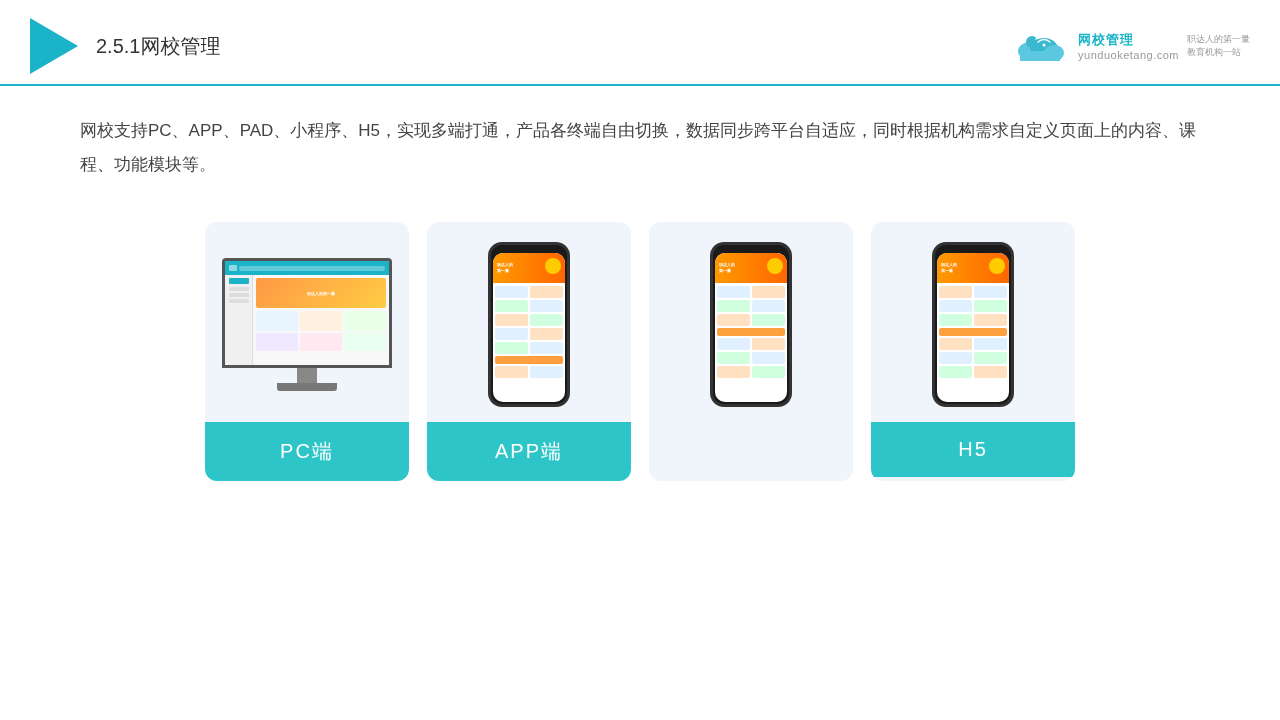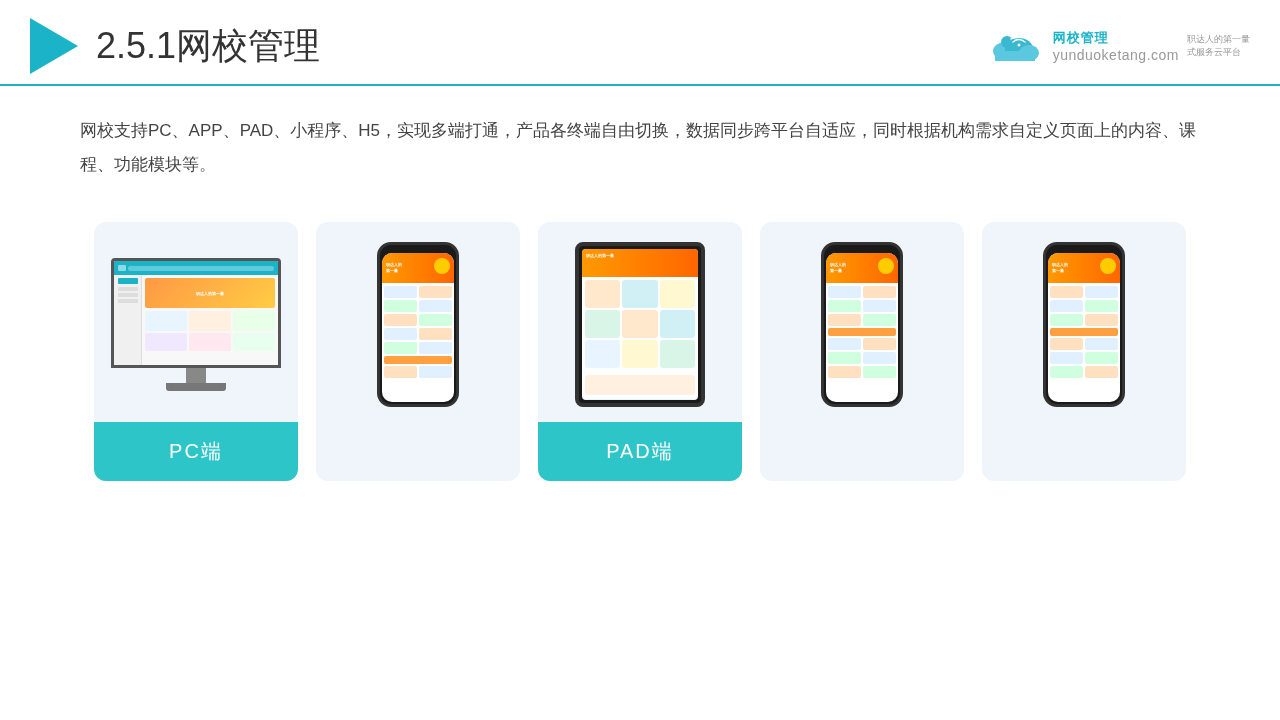--- a/index.html
+++ b/index.html
@@ -29,21 +29,21 @@
 
     .logo-triangle {
       width: 0;
       height: 0;
       border-top: 28px solid transparent;
       border-bottom: 28px solid transparent;
       border-left: 48px solid #1ab3c8;
     }
 
     .page-title {
-      font-size: 36px;
+      font-size: 20px;
       font-weight: bold;
       color: #333;
     }
 
     .page-title span {
       color: #333;
       font-weight: normal;
     }
 
     .brand-cloud {
@@ -58,21 +58,21 @@
     }
 
     .brand-text-main {
       font-size: 13px;
       color: #1ab3c8;
       font-weight: bold;
       letter-spacing: 1px;
     }
 
     .brand-text-sub {
-      font-size: 14px;
+      font-size: 11px;
       color: #999;
       letter-spacing: 0.5px;
     }
 
     .brand-right {
       display: flex;
       flex-direction: row;
       align-items: center;
       gap: 8px;
     }
@@ -322,21 +322,21 @@
         <path d="M28,13 Q34,8 40,13" stroke="white" stroke-width="1.5" fill="none" stroke-linecap="round"></path>
         <circle cx="34" cy="16" r="1.5" fill="white"></circle>
       </svg>
     </div>
     <div>
       <div class="brand-text-main">网校管理</div>
       <div class="brand-text-sub">yunduoketang.com</div>
     </div>
     <div class="brand-slogan">
       <span>职达人的第一量</span>
-      <span>式服务云平台</span>
+      <span>教育机构一站</span>
     </div>
   </div>
 </div>
 
 <div class="description">
   <p>网校支持PC、APP、PAD、小程序、H5，实现多端打通，产品各终端自由切换，数据同步跨平台自适应，同时根据机构需求自定义页面上的内容、课程、功能模块等。</p>
 </div>
 
 <div class="cards-container">
 
@@ -415,47 +415,23 @@
             </div>
             <div style="height:8px;background:#ffa040;border-radius:2px;margin:2px 0;"></div>
             <div class="phone-row">
               <div class="phone-cell orange"></div>
               <div class="phone-cell"></div>
             </div>
           </div>
         </div>
       </div>
     </div>
+    <div class="card-label">APP端</div>
   </div>
 
-  <div class="card">
-    <div class="card-image-area">
-      <div class="tablet-mockup">
-        <div class="tablet-screen">
-          <div class="tablet-screen-top">
-            <div class="tablet-screen-top-text">职达人的第一量</div>
-          </div>
-          <div class="tablet-grid">
-            <div class="tablet-grid-item orange"></div>
-            <div class="tablet-grid-item teal"></div>
-            <div class="tablet-grid-item yellow"></div>
-            <div class="tablet-grid-item green"></div>
-            <div class="tablet-grid-item orange"></div>
-            <div class="tablet-grid-item teal"></div>
-            <div class="tablet-grid-item"></div>
-            <div class="tablet-grid-item yellow"></div>
-            <div class="tablet-grid-item green"></div>
-          </div>
-          <div style="margin:4px 3px;height:20px;background:#fff0e0;border-radius:3px;"></div>
-          <div style="margin:2px 3px;height:14px;background:#e0f5ff;border-radius:3px;"></div>
-        </div>
-      </div>
-    </div>
-    <div class="card-label">PAD端</div>
-  </div>
 
   <div class="card">
     <div class="card-image-area">
       <div class="phone-mockup">
         <div class="phone-notch"></div>
         <div class="phone-screen">
           <div class="phone-screen-top">
             <div class="phone-screen-top-text">职达人的<br>第一量</div>
             <div class="phone-screen-avatar"></div>
           </div>
@@ -523,15 +499,16 @@
               <div class="phone-cell green"></div>
             </div>
             <div class="phone-row">
               <div class="phone-cell green"></div>
               <div class="phone-cell orange"></div>
             </div>
           </div>
         </div>
       </div>
     </div>
+    <div class="card-label">H5</div>
   </div>
 
 </div>
 
 </body></html>

